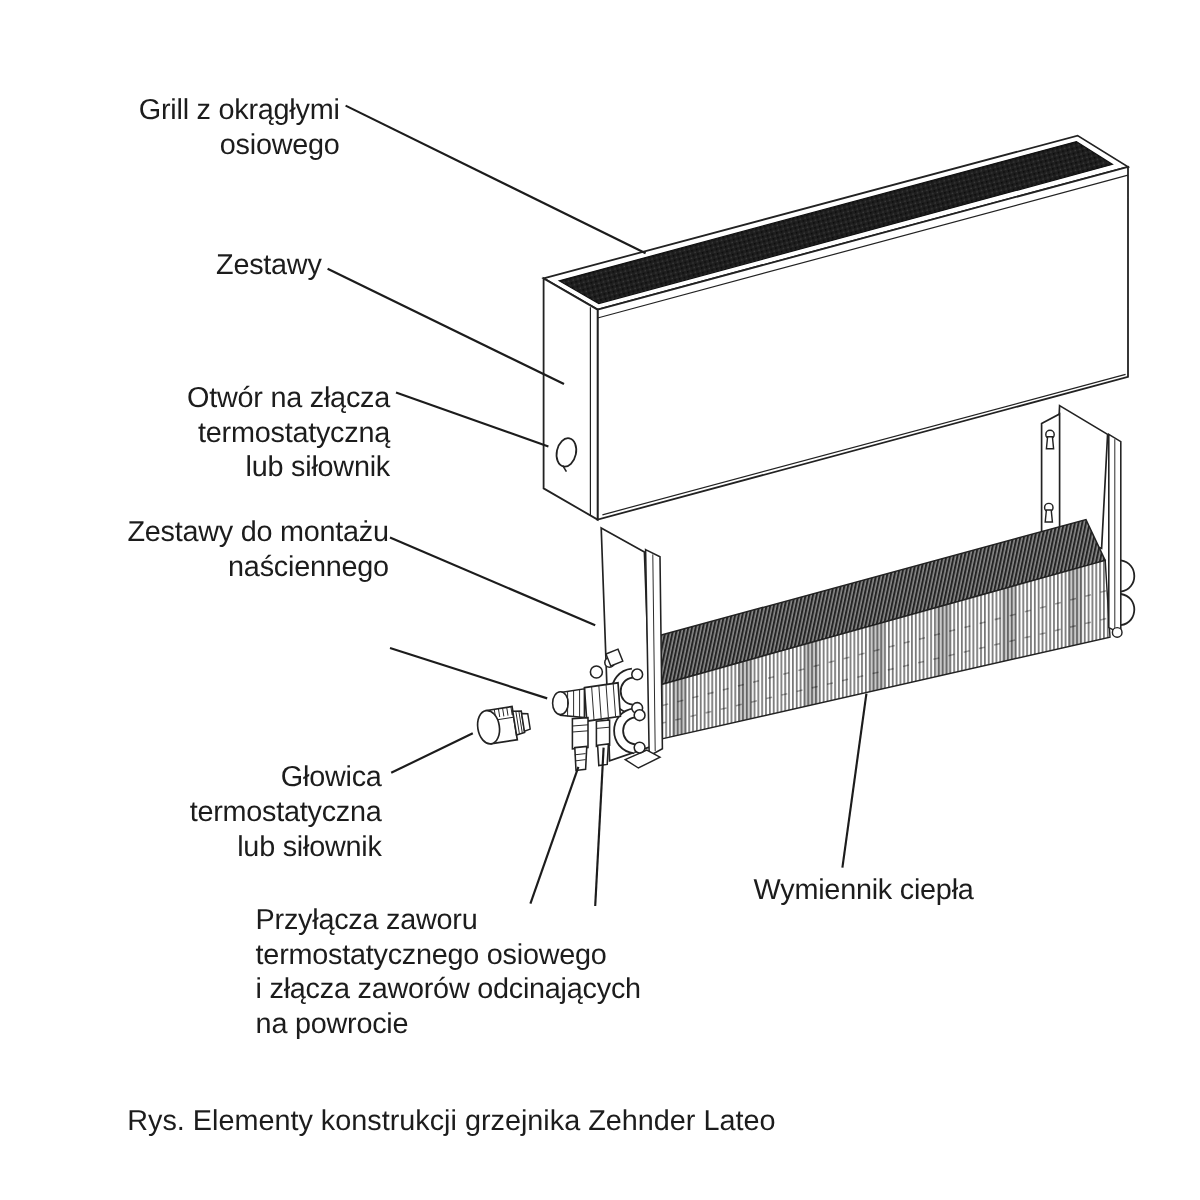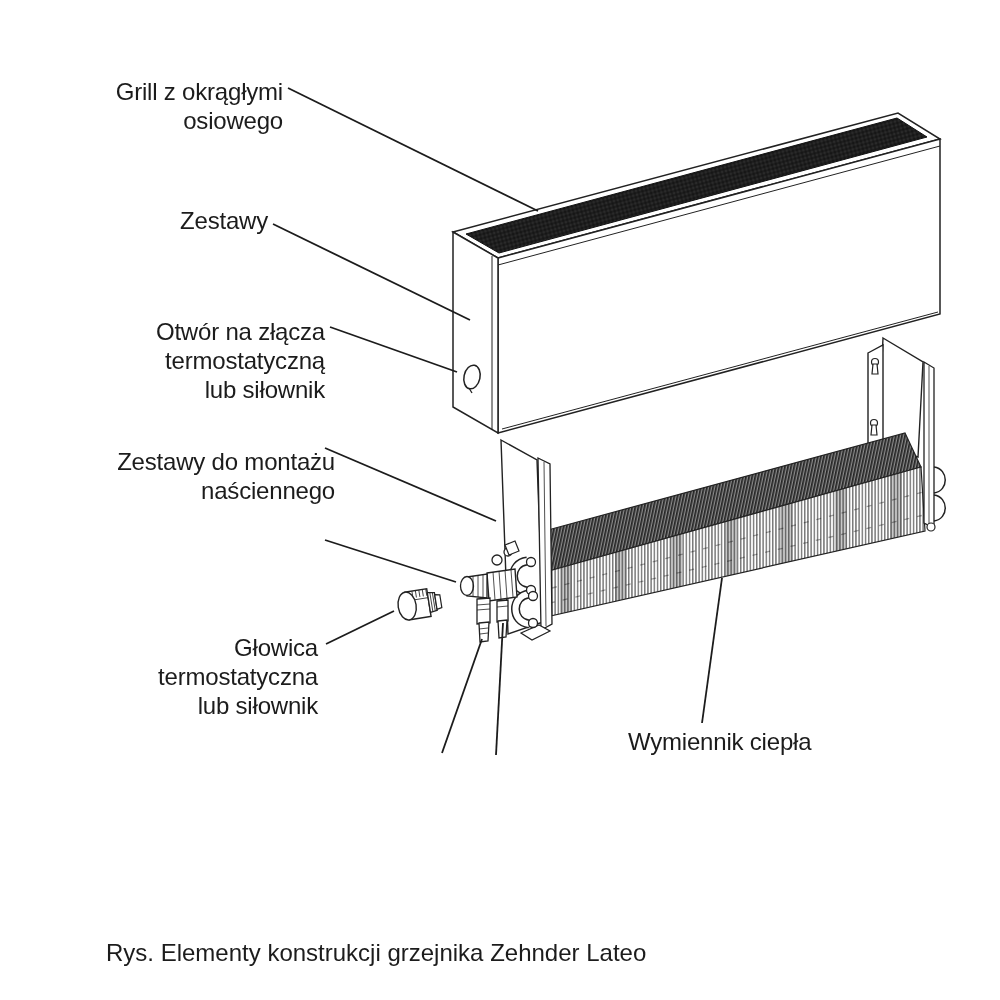--- a/index.html
+++ b/index.html
@@ -158,25 +158,29 @@
 
   <div class="lbl r" style="left:23px;top:77px;width:260px;">Grill z okrągłymi
 osiowego</div>
 
   <div class="lbl r" style="left:68px;top:206px;width:200px;">Zestawy</div>
 
   <div class="lbl r" style="left:55px;top:317px;width:270px;">Otwór na złącza
 termostatyczną
 lub siłownik</div>
 
-  <div class="lbl r" style="left:55px;top:429px;width:280px;margin-top:18px;">Zestawy do montażu
+  <div class="lbl r" style="left:44px;top:429px;width:280px;">Zestawy do montażu
 naściennego</div>
 
 
   <div class="lbl r" style="left:68px;top:633px;width:250px;">Głowica
 termostatyczna
 lub siłownik</div>
 
+  <div class="lbl l" style="left:213px;top:752px;width:380px;">Przyłącza zaworu
+termostatycznego osiowego
+i złącza zaworów odcinających
+na powrocie</div>
 
   <div class="lbl l" style="left:628px;top:727px;width:260px;">Wymiennik ciepła</div>
 
-  <div id="caption" style="left:106px;top:921px;margin-top:18px;">Rys. Elementy konstrukcji grzejnika Zehnder Lateo</div>
+  <div id="caption" style="left:106px;top:921px;">Rys. Elementy konstrukcji grzejnika Zehnder Lateo</div>
 </div>
 
 </body></html>

